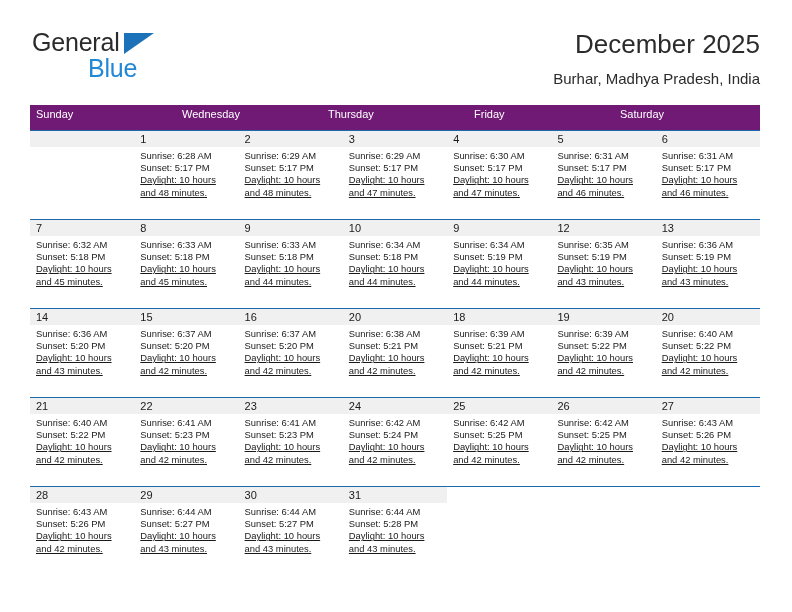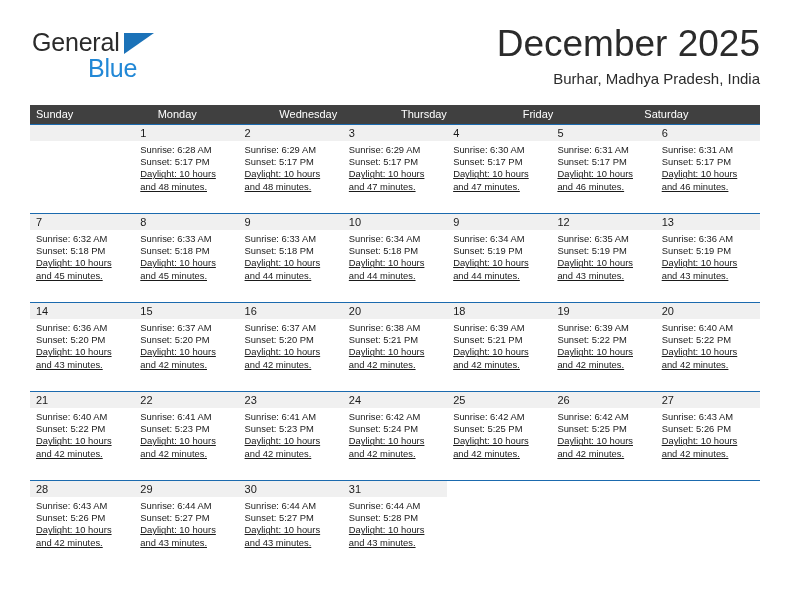--- a/index.html
+++ b/index.html
@@ -64,21 +64,21 @@
     font-family: "Liberation Sans", sans-serif;
     text-align: center;
   }
   .title-wrap {
     position: absolute;
     right: 0;
     top: 0;
     text-align: right;
   }
   .cal-title {
-    font-size: 37px;
+    font-size: 26px;
     font-weight: normal;
     color: #2b2b2b;
     line-height: 36px;
     letter-spacing: 0px;
     white-space: nowrap;
   }
   .cal-subtitle {
     font-size: 15px;
     color: #2b2b2b;
     line-height: 22px;
@@ -88,22 +88,22 @@
 
   
   .calendar {
     position: absolute;
     left: 30px;
     top: 105px;
     width: 730px;
   }
   .weekday-row {
     display: flex;
-    background: #404040;
-    height: 19px;
+    background: #701a75;
+    height: 25px;
   }
   .weekday-cell {
     flex: 1 1 0;
     color: #ffffff;
     font-size: 11px;
     line-height: 19px;
     padding-left: 6px;
     white-space: nowrap;
     overflow: hidden;
   }
@@ -156,21 +156,20 @@
     <div class="title-wrap">
       <div class="cal-title">December 2025</div>
       <div class="cal-subtitle">Burhar, Madhya Pradesh, India</div>
     </div>
 
   </div>
 
   <div class="calendar">
     <div class="weekday-row" id="weekday-row">
         <div class="weekday-cell">Sunday</div>
-        <div class="weekday-cell">Monday</div>
         <div class="weekday-cell">Wednesday</div>
         <div class="weekday-cell">Thursday</div>
         <div class="weekday-cell">Friday</div>
         <div class="weekday-cell">Saturday</div>
       </div>
     <div id="weeks-container">
         <div class="week-row">
           <div class="day-cell empty">
             <div class="daynum-band"></div>
           </div>

